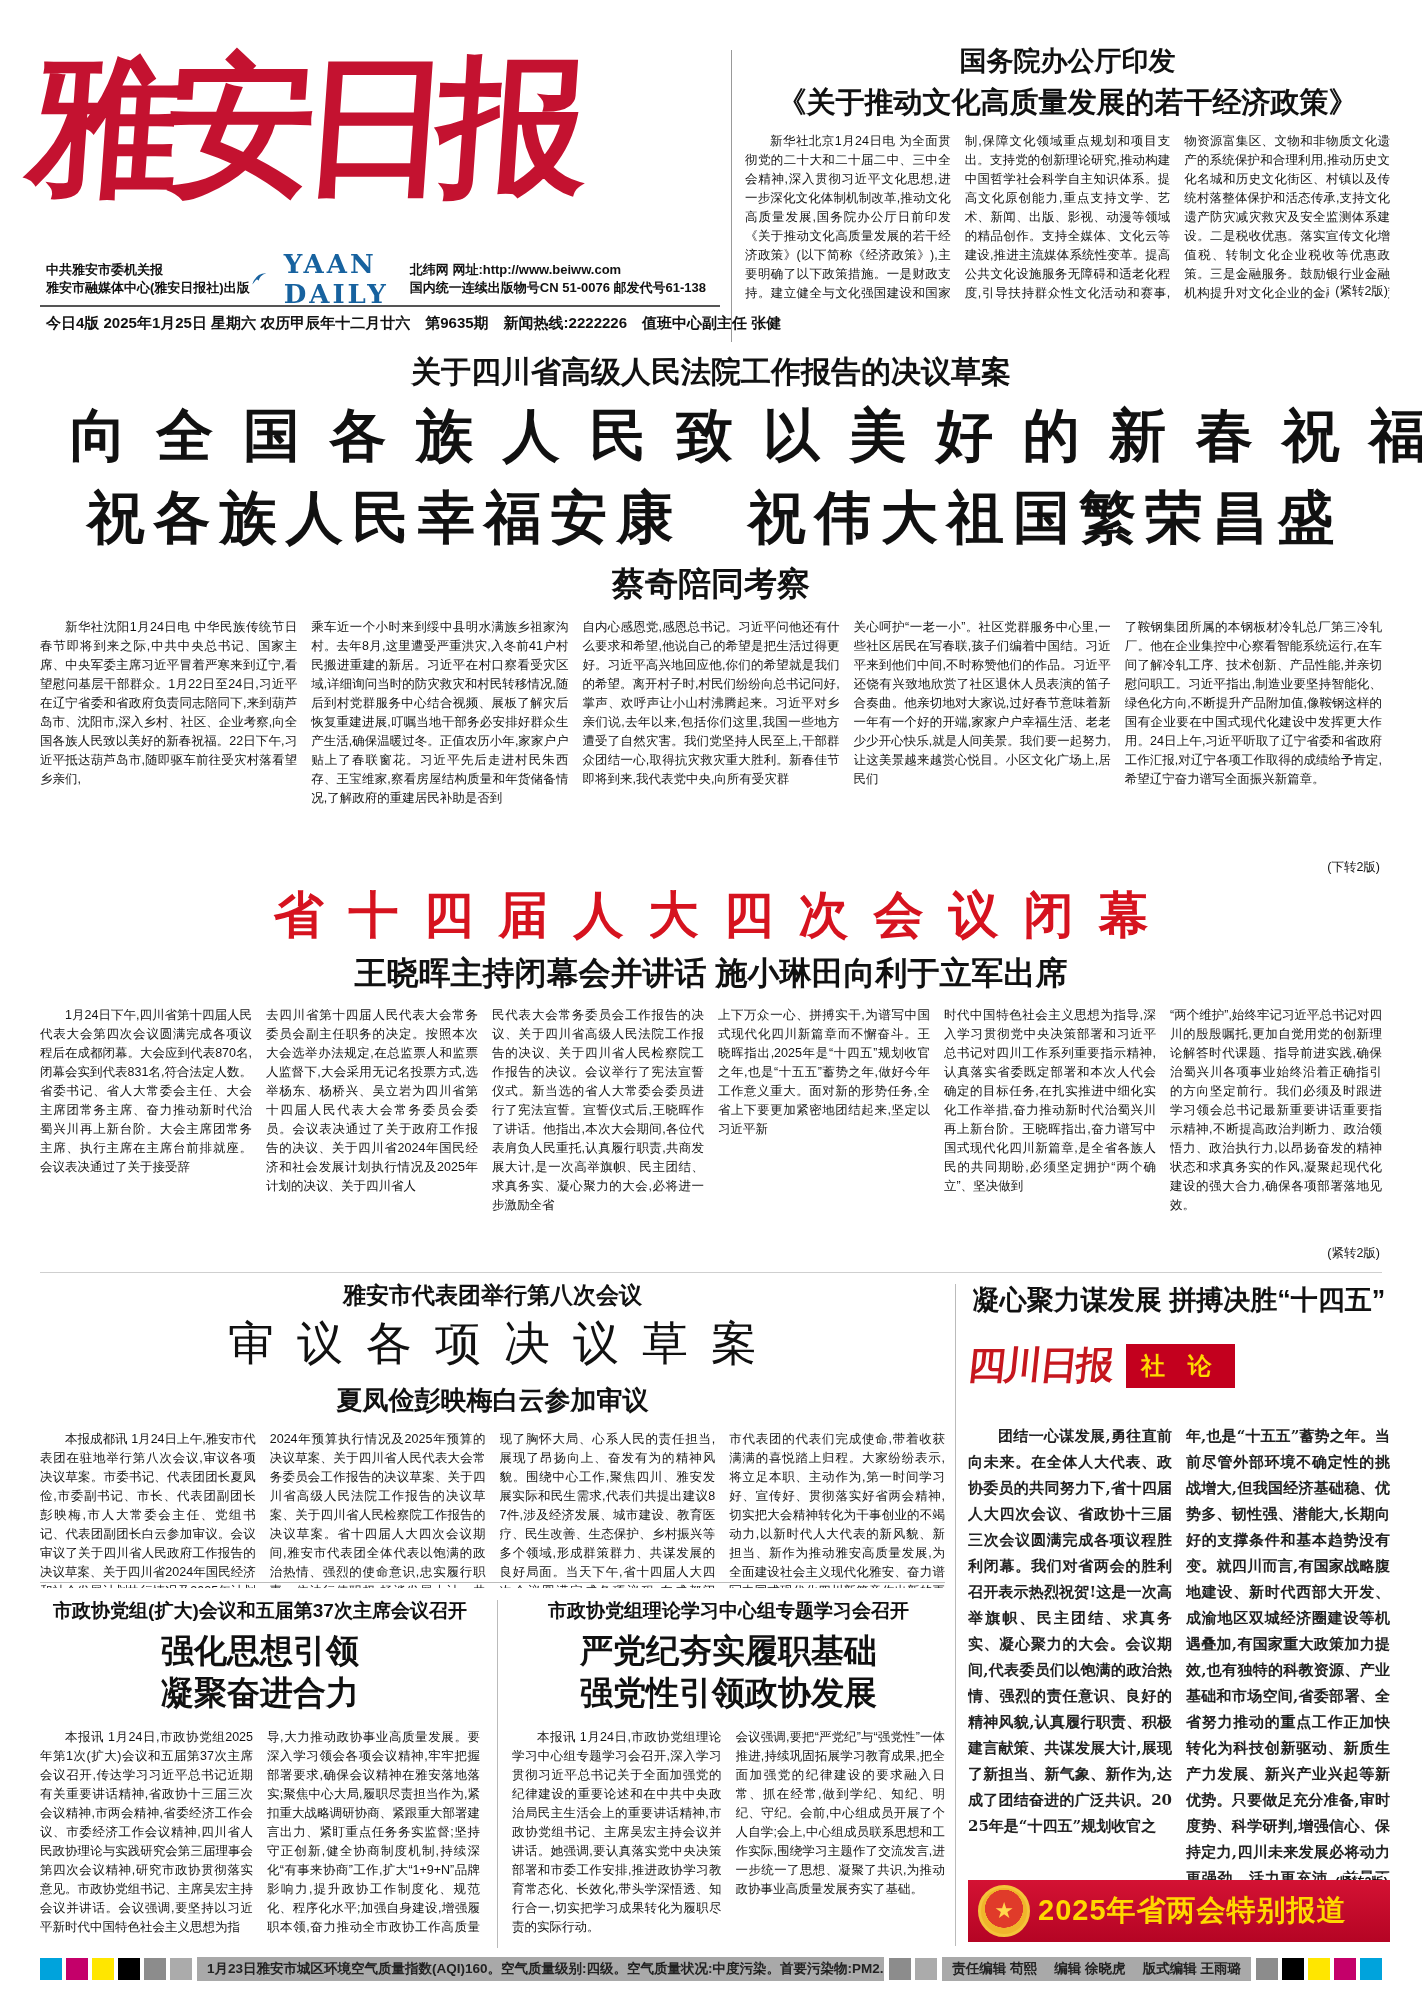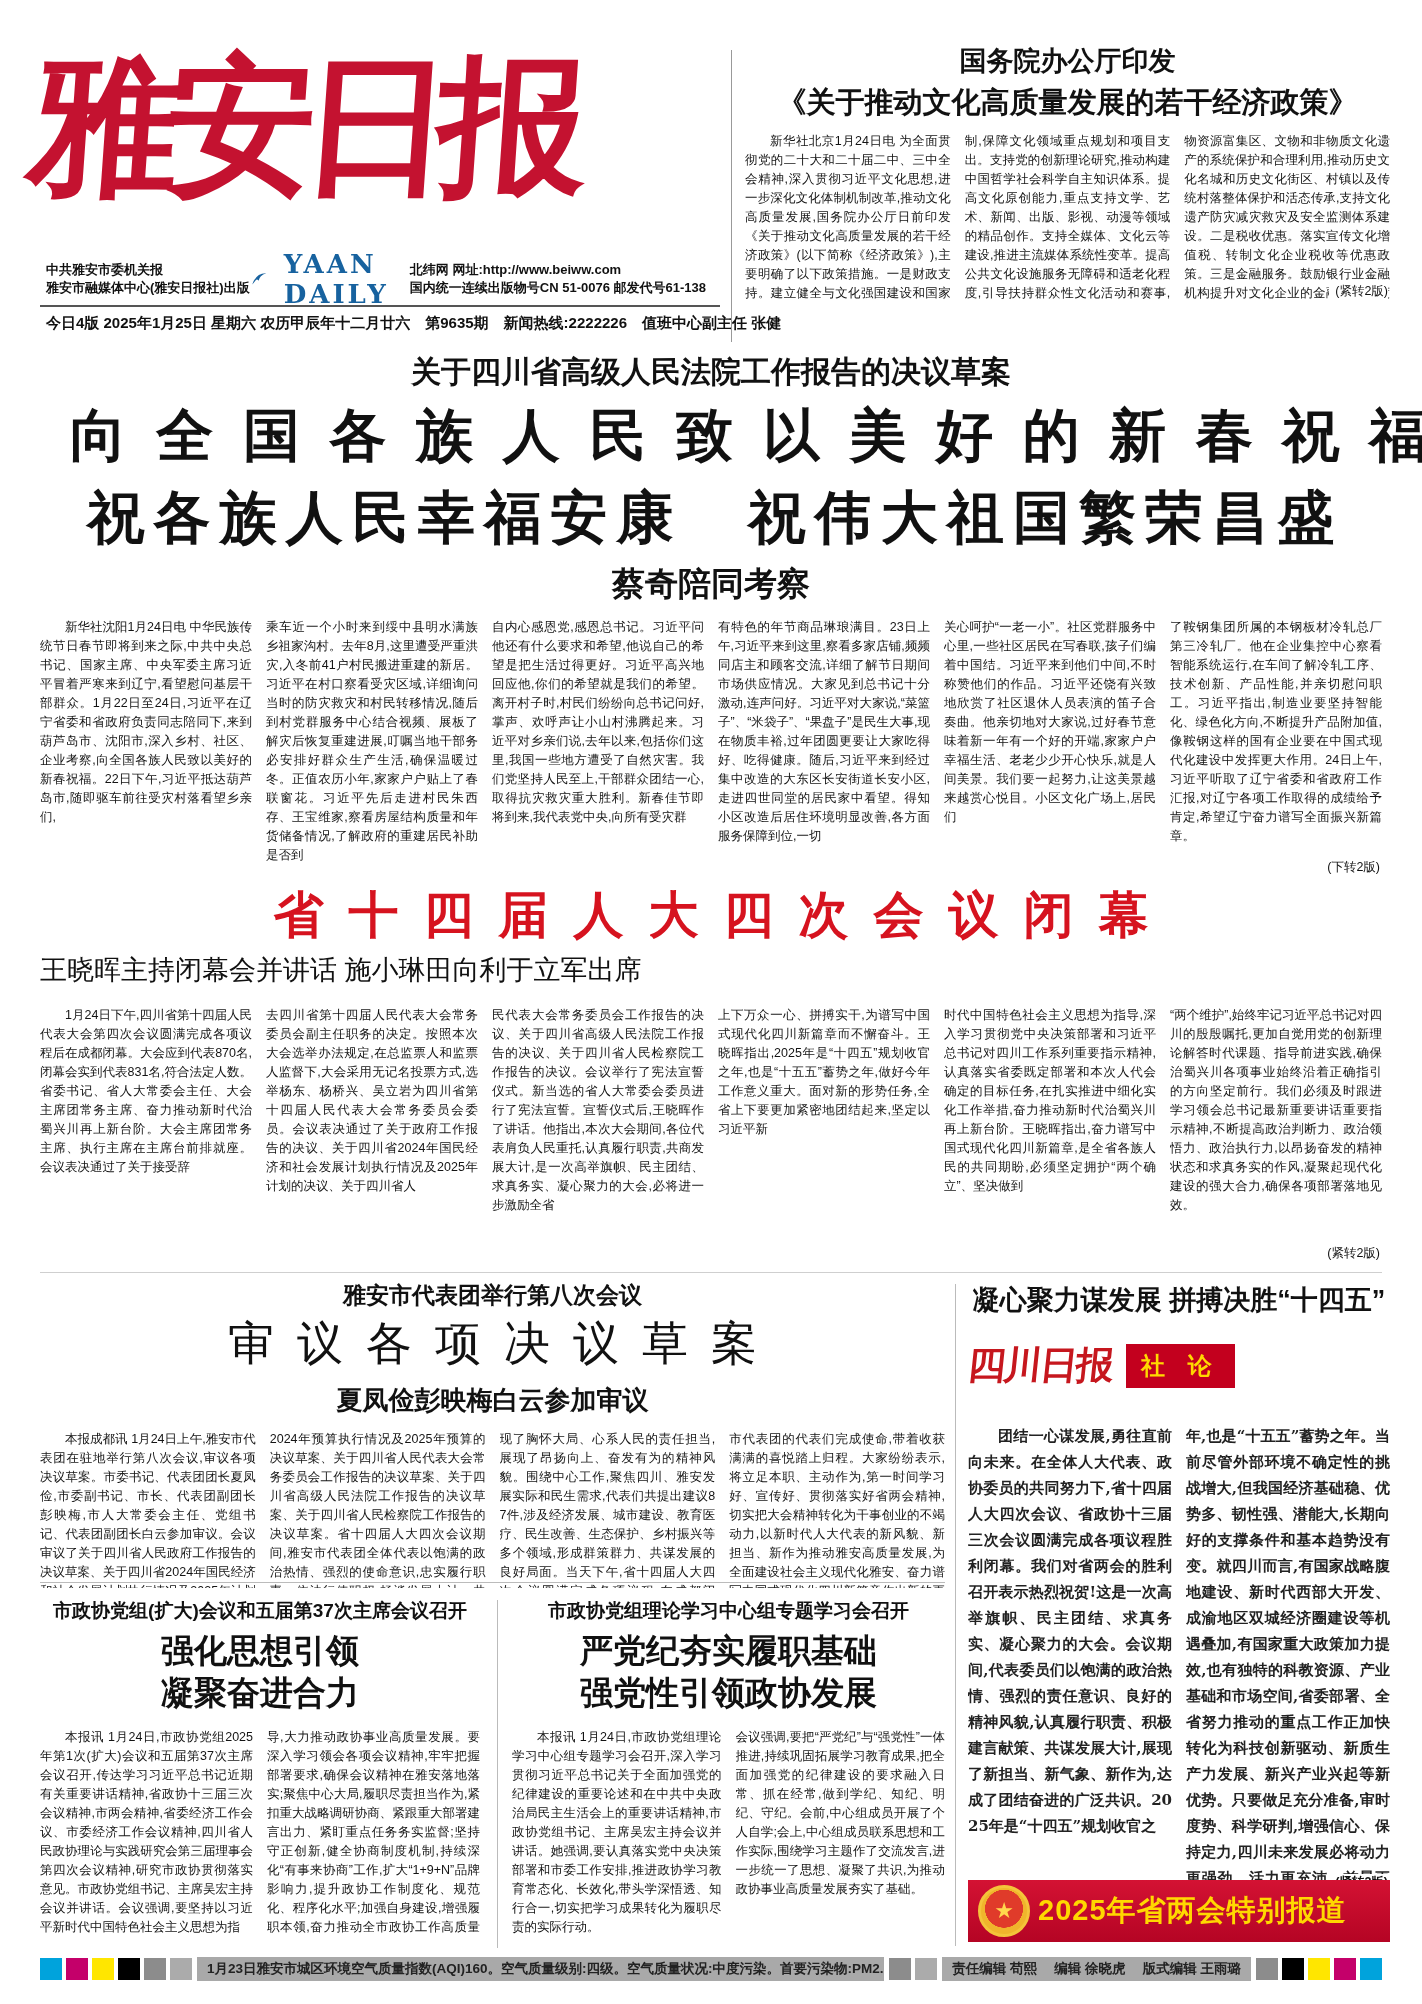--- a/index.html
+++ b/index.html
@@ -37,22 +37,22 @@
     font-size:57px;font-weight:bold;letter-spacing:0.52em;padding-left:0.52em;box-sizing:border-box;white-space:nowrap;}
   .lead-h2{position:absolute;left:40px;top:480px;width:1342px;text-align:center;
     font-size:57px;font-weight:bold;letter-spacing:0.16em;padding-left:0.16em;box-sizing:border-box;white-space:nowrap;}
   .lead-sub{position:absolute;left:40px;top:562px;width:1342px;text-align:center;
     font-size:33px;font-weight:bold;}
   .lead-body{position:absolute;left:40px;top:618px;width:1342px;height:258px;}
   
   .npc-headline{position:absolute;left:40px;top:882px;width:1342px;text-align:center;
     font-size:50px;font-weight:bold;color:#d6131f;letter-spacing:0.5em;padding-left:0.5em;
     box-sizing:border-box;white-space:nowrap;}
-  .npc-sub{position:absolute;left:40px;top:952px;width:1342px;
-    font-size:27px;font-weight:normal;}
+  .npc-sub{position:absolute;left:40px;top:952px;width:1342px;text-align:center;
+    font-size:32px;font-weight:bold;}
   .npc-body{position:absolute;left:40px;top:1006px;width:1342px;height:256px;}
   .rule-mid{position:absolute;left:40px;top:1272px;width:1342px;height:1px;background:#cfcfcf;}
   
   .dele{position:absolute;left:40px;top:1280px;width:905px;}
   .dele-kicker{text-align:center;font-size:23px;font-weight:bold;}
   .dele-headline{text-align:center;font-size:46px;font-weight:normal;letter-spacing:0.5em;
     padding-left:0.5em;margin-top:2px;white-space:nowrap;}
   .dele-sub{text-align:center;font-size:26px;font-weight:bold;margin-top:8px;}
   .dele-body{margin-top:12px;height:158px;}
   .rule-dele{position:absolute;left:40px;top:1582px;width:905px;height:1px;background:#bbb;}
@@ -134,21 +134,20 @@
 
   <div class="lead-kicker">关于四川省高级人民法院工作报告的决议草案</div>
   <div class="lead-h1">向全国各族人民致以美好的新春祝福</div>
   <div class="lead-h2">祝各族人民幸福安康　祝伟大祖国繁荣昌盛</div>
   <div class="lead-sub">蔡奇陪同考察</div>
   <div class="lead-body body-block">
     <div class="cols" style="height:100%;">
       <div class="col first">新华社沈阳1月24日电 中华民族传统节日春节即将到来之际,中共中央总书记、国家主席、中央军委主席习近平冒着严寒来到辽宁,看望慰问基层干部群众。1月22日至24日,习近平在辽宁省委和省政府负责同志陪同下,来到葫芦岛市、沈阳市,深入乡村、社区、企业考察,向全国各族人民致以美好的新春祝福。22日下午,习近平抵达葫芦岛市,随即驱车前往受灾村落看望乡亲们,</div>
       <div class="col">乘车近一个小时来到绥中县明水满族乡祖家沟村。去年8月,这里遭受严重洪灾,入冬前41户村民搬进重建的新居。习近平在村口察看受灾区域,详细询问当时的防灾救灾和村民转移情况,随后到村党群服务中心结合视频、展板了解灾后恢复重建进展,叮嘱当地干部务必安排好群众生产生活,确保温暖过冬。正值农历小年,家家户户贴上了春联窗花。习近平先后走进村民朱西存、王宝维家,察看房屋结构质量和年货储备情况,了解政府的重建居民补助是否到</div>
       <div class="col">自内心感恩党,感恩总书记。习近平问他还有什么要求和希望,他说自己的希望是把生活过得更好。习近平高兴地回应他,你们的希望就是我们的希望。离开村子时,村民们纷纷向总书记问好,掌声、欢呼声让小山村沸腾起来。习近平对乡亲们说,去年以来,包括你们这里,我国一些地方遭受了自然灾害。我们党坚持人民至上,干部群众团结一心,取得抗灾救灾重大胜利。新春佳节即将到来,我代表党中央,向所有受灾群</div>
-      <div class="col">有特色的年节商品琳琅满目。23日上午,习近平来到这里,察看多家店铺,频频同店主和顾客交流,详细了解节日期间市场供应情况。大家见到总书记十分激动,连声问好。习近平对大家说,“菜篮子”、“米袋子”、“果盘子”是民生大事,现在物质丰裕,过年团圆更要让大家吃得好、吃得健康。随后,习近平来到经过集中改造的大东区长安街道长安小区,走进四世同堂的居民家中看望。得知小区改造后居住环境明显改善,各方面服务保障到位,一切</div>
       <div class="col">关心呵护“一老一小”。社区党群服务中心里,一些社区居民在写春联,孩子们编着中国结。习近平来到他们中间,不时称赞他们的作品。习近平还饶有兴致地欣赏了社区退休人员表演的笛子合奏曲。他亲切地对大家说,过好春节意味着新一年有一个好的开端,家家户户幸福生活、老老少少开心快乐,就是人间美景。我们要一起努力,让这美景越来越赏心悦目。小区文化广场上,居民们</div>
       <div class="col">了鞍钢集团所属的本钢板材冷轧总厂第三冷轧厂。他在企业集控中心察看智能系统运行,在车间了解冷轧工序、技术创新、产品性能,并亲切慰问职工。习近平指出,制造业要坚持智能化、绿色化方向,不断提升产品附加值,像鞍钢这样的国有企业要在中国式现代化建设中发挥更大作用。24日上午,习近平听取了辽宁省委和省政府工作汇报,对辽宁各项工作取得的成绩给予肯定,希望辽宁奋力谱写全面振兴新篇章。</div>
     </div>
     <span class="jump">(下转2版)</span>
   </div>
 
   <div class="npc-headline">省十四届人大四次会议闭幕</div>
   <div class="npc-sub">王晓晖主持闭幕会并讲话  施小琳田向利于立军出席</div>
   <div class="npc-body body-block">
     <div class="cols" style="height:100%;">

